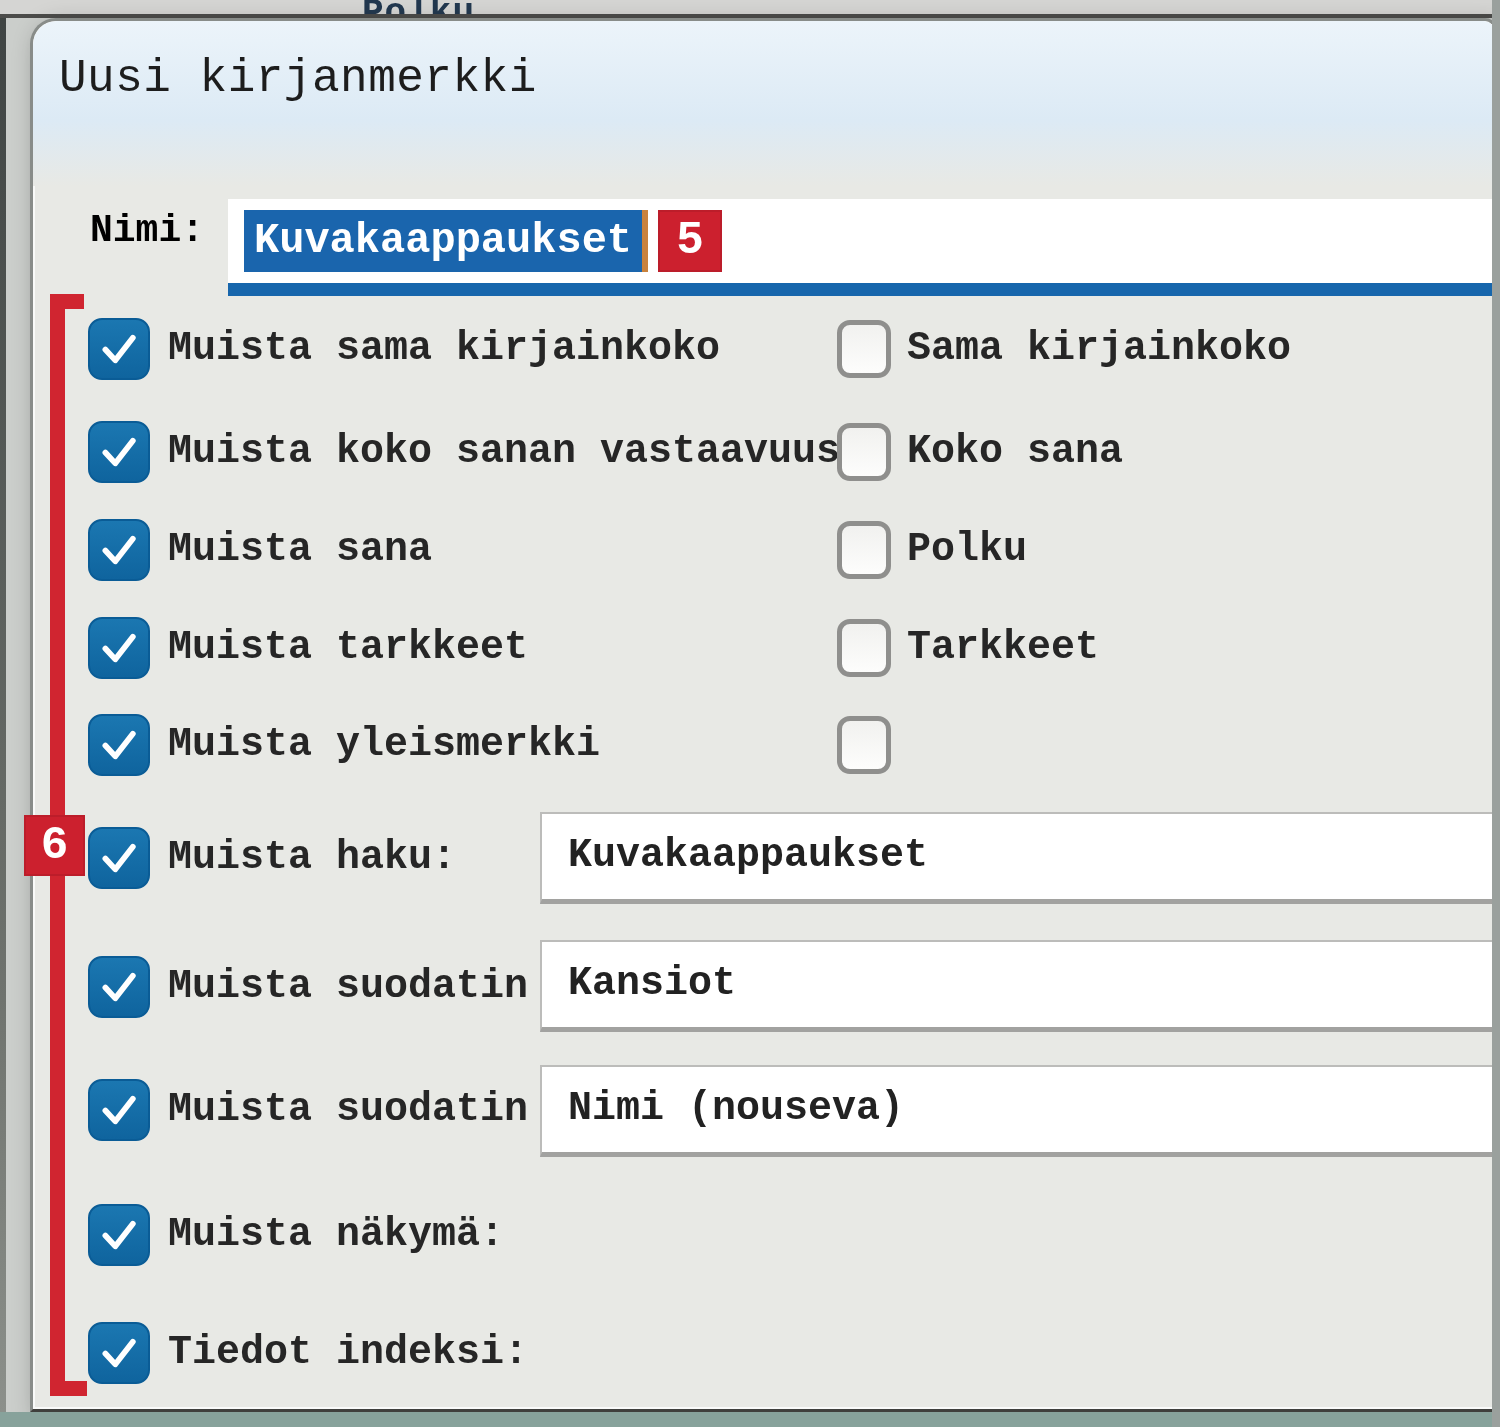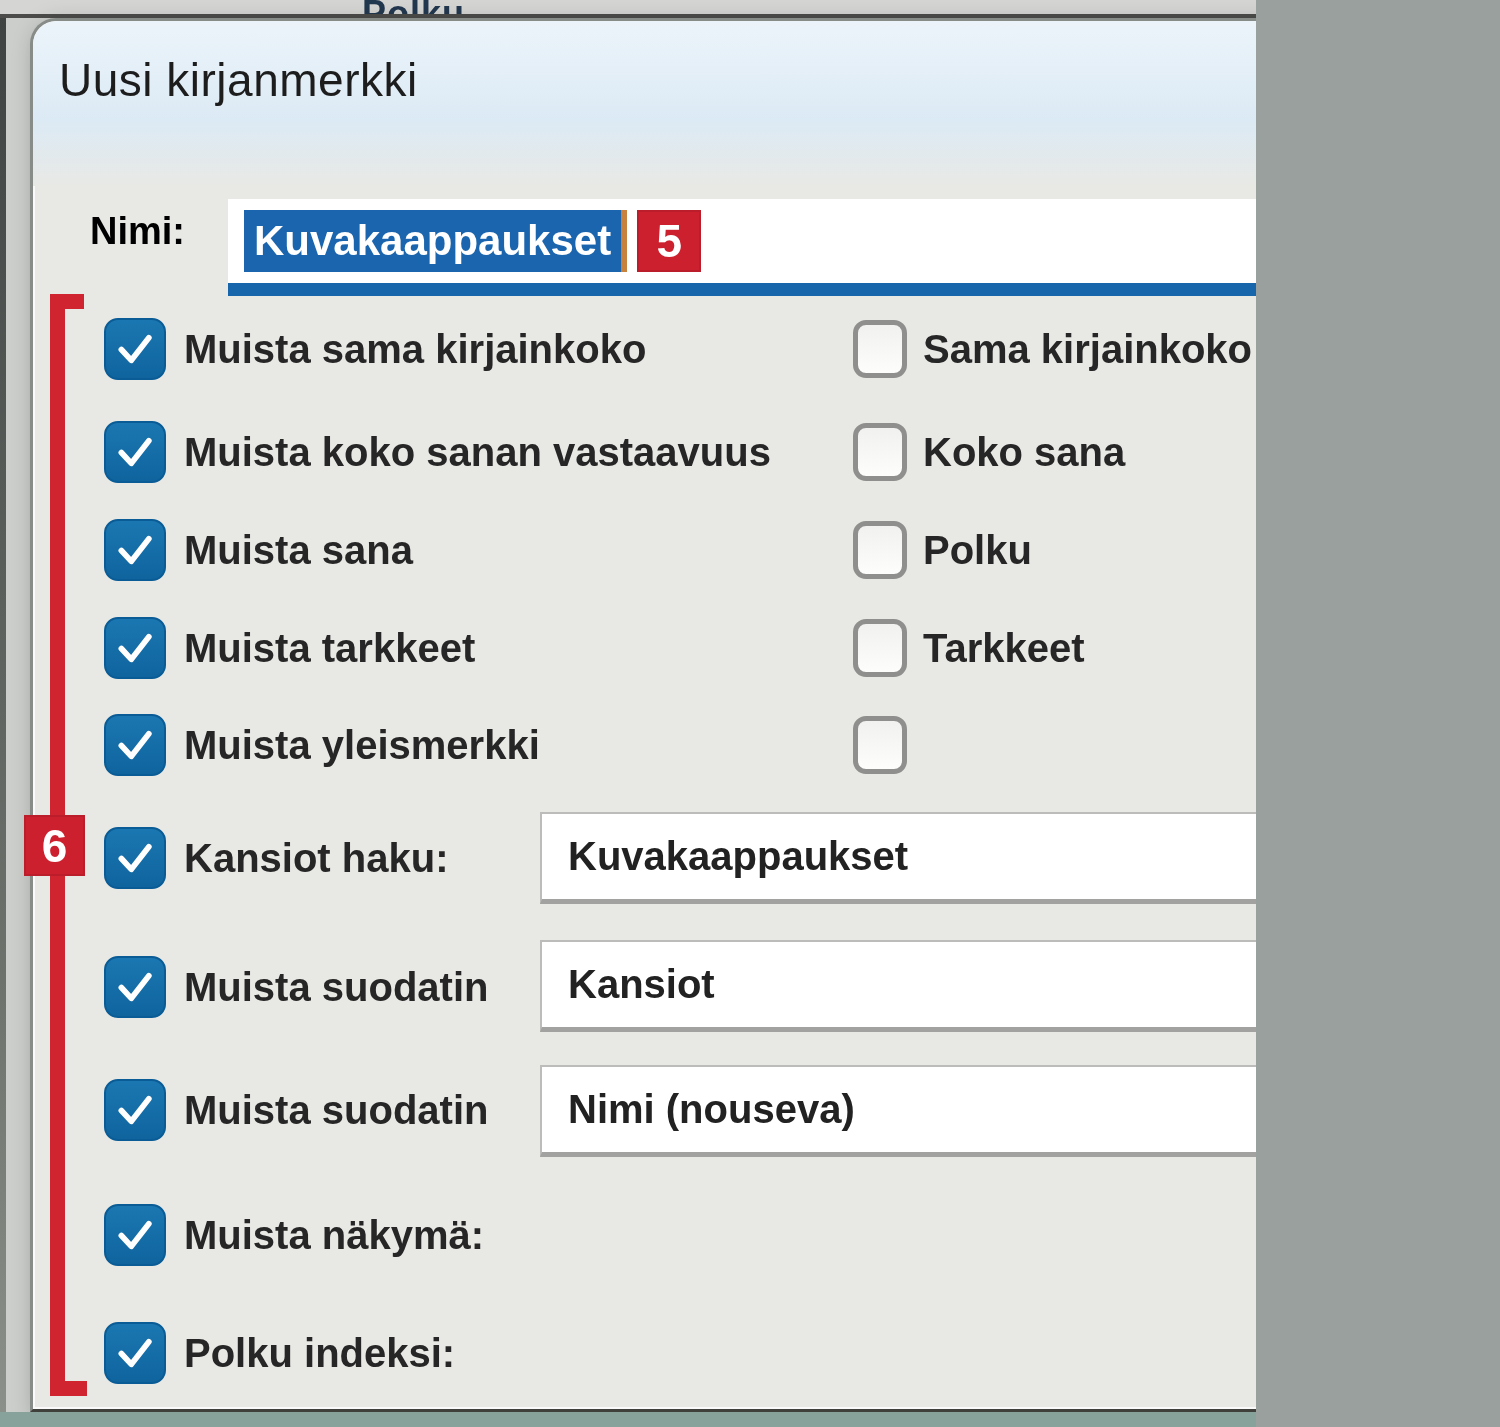--- a/index.html
+++ b/index.html
@@ -1,18 +1,18 @@
 <!DOCTYPE html>
 <html><head>
 <meta charset="utf-8">
 <style>
   html,body{margin:0;padding:0;background:#9aa09d;}
   .root{
-    position:relative;width:1256px;height:1427px;overflow:hidden;
-    background:#cbcecb;font-family:Liberation Sans, sans-serif;
+    position:relative;width:1492px;height:1427px;overflow:hidden;
+    background:#cbcecb;font-family:Liberation Mono, monospace;
     -webkit-font-smoothing:antialiased;
   }
   
   .top-strip{position:absolute;left:0;top:0;width:100%;height:14px;background:#d5d5d3;overflow:hidden;z-index:1;}
   .polku-header{position:absolute;left:362px;top:-7px;font-size:36px;font-weight:700;color:#22384f;letter-spacing:1px;}
   .strip-divider{position:absolute;left:340px;top:0;width:3px;height:14px;background:#a3a5a2;}
   .strip-line{position:absolute;left:0;top:14px;width:100%;height:4px;background:#4c4c4a;z-index:1;}
   .left-strip{position:absolute;left:0;top:0;width:6px;height:100%;background:linear-gradient(180deg,#3e4342 0%,#6f736e 70%,#8d918c 100%);z-index:0;}
   .bottom-strip{position:absolute;left:0;top:1412px;width:100%;height:15px;background:#87a29b;z-index:4;}
 
@@ -42,21 +42,21 @@
   .badge{background:#cc202e;color:#fff;font-weight:700;display:flex;align-items:center;justify-content:center;
     box-shadow:inset 0 0 0 2px rgba(0,0,0,.08);}
   .badge-5{width:64px;height:62px;font-size:46px;margin-left:10px;flex:0 0 auto;}
   .badge-6{position:absolute;left:24px;top:815px;width:61px;height:61px;font-size:46px;z-index:6;}
   .bracket{position:absolute;background:#d02530;z-index:5;}
   .bracket-v{left:50px;top:296px;width:15px;height:1100px;}
   .bracket-top{left:50px;top:294px;width:34px;height:15px;}
   .bracket-bottom{left:50px;top:1381px;width:37px;height:15px;}
 
   
-  .row{position:absolute;left:16px;right:0;height:62px;}
+  .row{position:absolute;left:0;right:0;height:62px;}
   .cb{position:absolute;left:55px;top:0;width:62px;height:62px;border-radius:14px;box-sizing:border-box;
     background:linear-gradient(180deg,#1b77b1 0%,#0f649e 100%);border:2px solid #0a5c96;}
   .cb svg{position:absolute;left:4%;top:4%;width:92%;height:92%;}
   .ucb{position:absolute;left:804px;top:2px;width:54px;height:58px;border-radius:13px;box-sizing:border-box;
     background:linear-gradient(180deg,#f1f1ef 0%,#fdfdfc 100%);border:5px solid #8f8f8d;}
   .lbl{position:absolute;left:135px;top:0;font-size:40px;font-weight:700;color:#262626;line-height:62px;white-space:nowrap;}
   .rlbl{left:874px;}
 
   
   .field{
@@ -143,21 +143,21 @@
       <span class="lbl">Muista yleismerkki</span>
       <span class="ucb"></span>
     </div>
 
     <div class="row" style="top:806px">
       <span class="cb">
         <svg viewBox="0 0 32 32">
             <path d="M8 16.5 L14 23 L24.5 9.5" fill="none" stroke="#fff" stroke-width="3.4" stroke-linecap="round" stroke-linejoin="round"></path>
           </svg>
       </span>
-      <span class="lbl">Kansiot haku:</span>
+      <span class="lbl">Muista haku:</span>
     </div>
     <div class="field" style="top:791px">Kuvakaappaukset</div>
 
     <div class="row" style="top:935px">
       <span class="cb">
         <svg viewBox="0 0 32 32">
             <path d="M8 16.5 L14 23 L24.5 9.5" fill="none" stroke="#fff" stroke-width="3.4" stroke-linecap="round" stroke-linejoin="round"></path>
           </svg>
       </span>
       <span class="lbl">Muista suodatin</span>
@@ -182,21 +182,21 @@
       </span>
       <span class="lbl">Muista näkymä:</span>
     </div>
 
     <div class="row" style="top:1301px">
       <span class="cb">
         <svg viewBox="0 0 32 32">
             <path d="M8 16.5 L14 23 L24.5 9.5" fill="none" stroke="#fff" stroke-width="3.4" stroke-linecap="round" stroke-linejoin="round"></path>
           </svg>
       </span>
-      <span class="lbl">Polku indeksi:</span>
+      <span class="lbl">Tiedot indeksi:</span>
     </div>
   </div>
 
   <div class="bracket bracket-v"></div>
   <div class="bracket bracket-top"></div>
   <div class="bracket bracket-bottom"></div>
   <div class="badge badge-6">6</div>
 
   <div class="bottom-strip"></div>
 </div>

